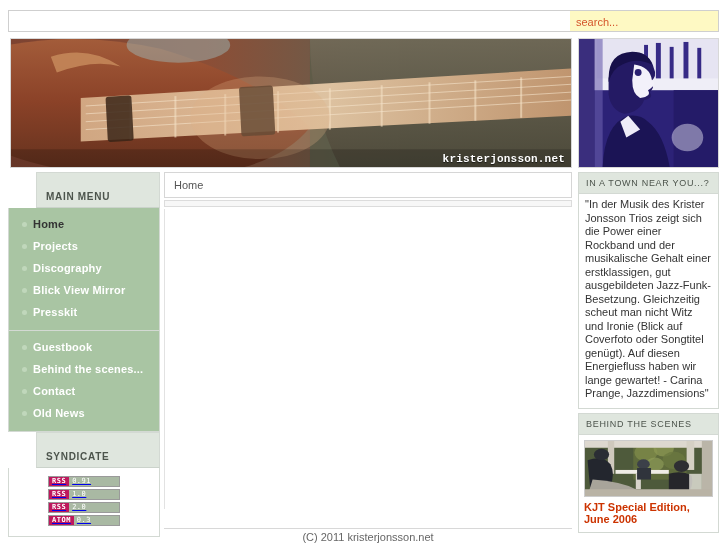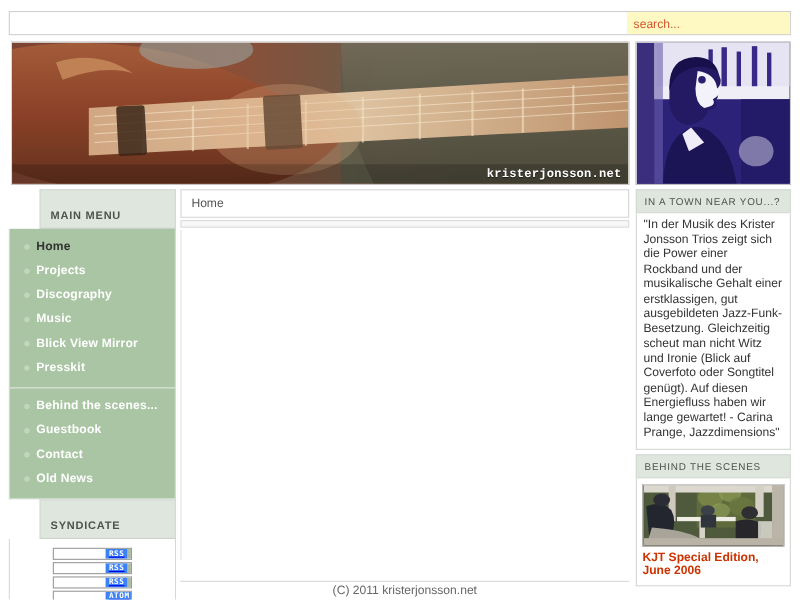--- a/index.html
+++ b/index.html
@@ -167,27 +167,26 @@
     height: 11px;
     border: 1px solid #9a9a9a;
     box-sizing: border-box;
     font-family: "DejaVu Sans Mono", monospace;
     font-size: 7px;
     line-height: 9px;
     letter-spacing: 0.5px;
     overflow: hidden;
   }
   .badge-label {
-    background: #3b82f6;
+    background: #be185d;
     color: #ffffff;
     padding: 0 3px;
     font-weight: bold;
     display: flex;
     align-items: center;
-    margin-left: 47px;
   }
   .badge-value {
     background: #a9b9a3;
     color: #ffffff;
     padding: 0 3px;
     flex: 1;
     display: flex;
     align-items: center;
     font-weight: normal;
   }
@@ -418,44 +417,40 @@
           <a class="menu-item" href="#">
             <span class="menu-bullet"></span>
             <span>Projects</span>
           </a>
           <a class="menu-item" href="#">
             <span class="menu-bullet"></span>
             <span>Discography</span>
           </a>
           <a class="menu-item" href="#">
             <span class="menu-bullet"></span>
-            <span>Music</span>
-          </a>
-          <a class="menu-item" href="#">
-            <span class="menu-bullet"></span>
             <span>Blick View Mirror</span>
           </a>
           <a class="menu-item" href="#">
             <span class="menu-bullet"></span>
             <span>Presskit</span>
           </a>
         </div>
       </div>
     </div>
 
     <div style="margin-top:-6px;">
       <div class="panel" style="border-top:none;">
         <div class="menu-body">
           <a class="menu-item" href="#">
             <span class="menu-bullet"></span>
+            <span>Guestbook</span>
+          </a>
+          <a class="menu-item" href="#">
+            <span class="menu-bullet"></span>
             <span>Behind the scenes...</span>
-          </a>
-          <a class="menu-item" href="#">
-            <span class="menu-bullet"></span>
-            <span>Guestbook</span>
           </a>
           <a class="menu-item" href="#">
             <span class="menu-bullet"></span>
             <span>Contact</span>
           </a>
           <a class="menu-item" href="#">
             <span class="menu-bullet"></span>
             <span>Old News</span>
           </a>
         </div>

